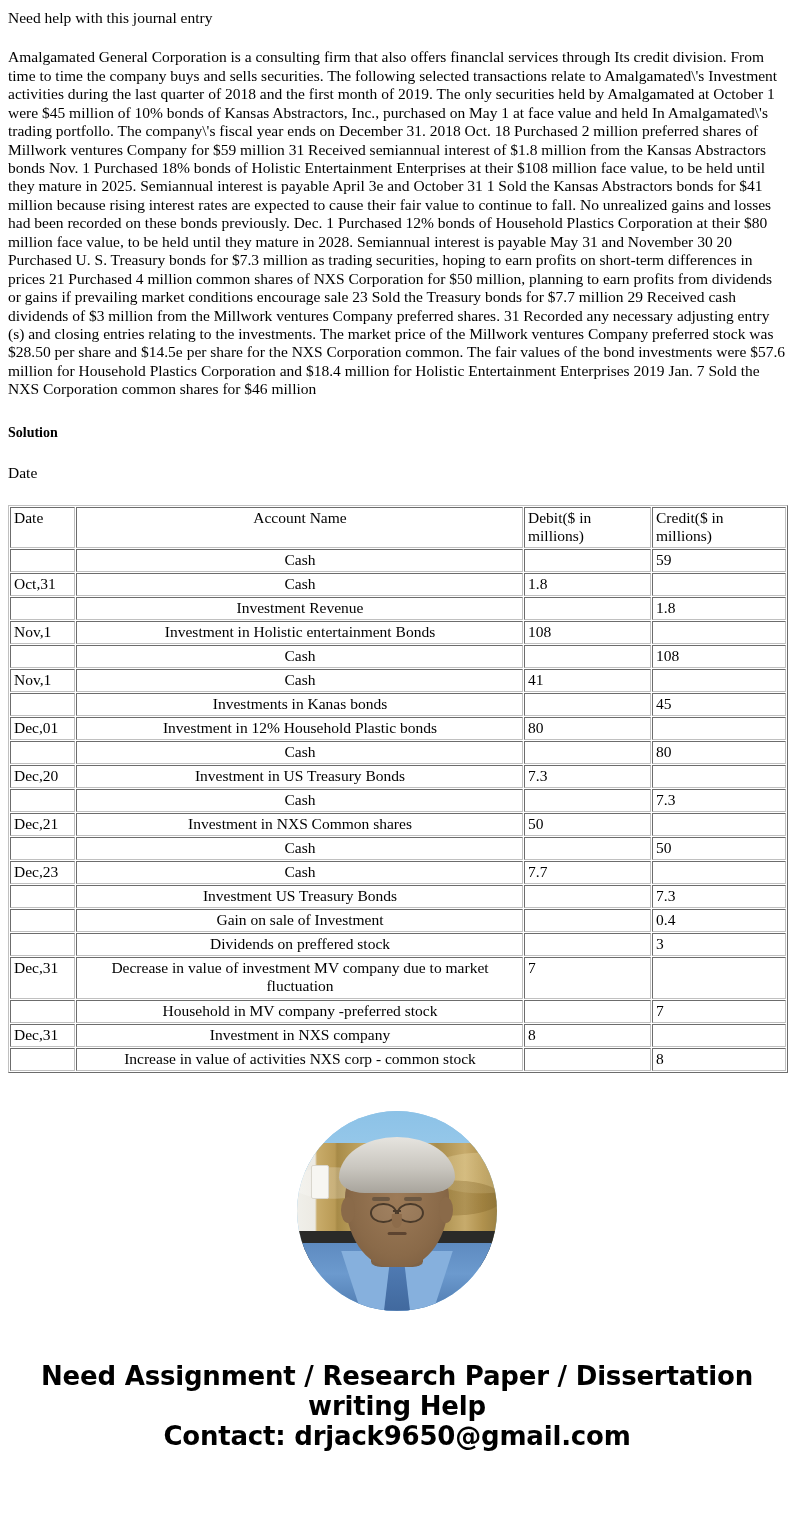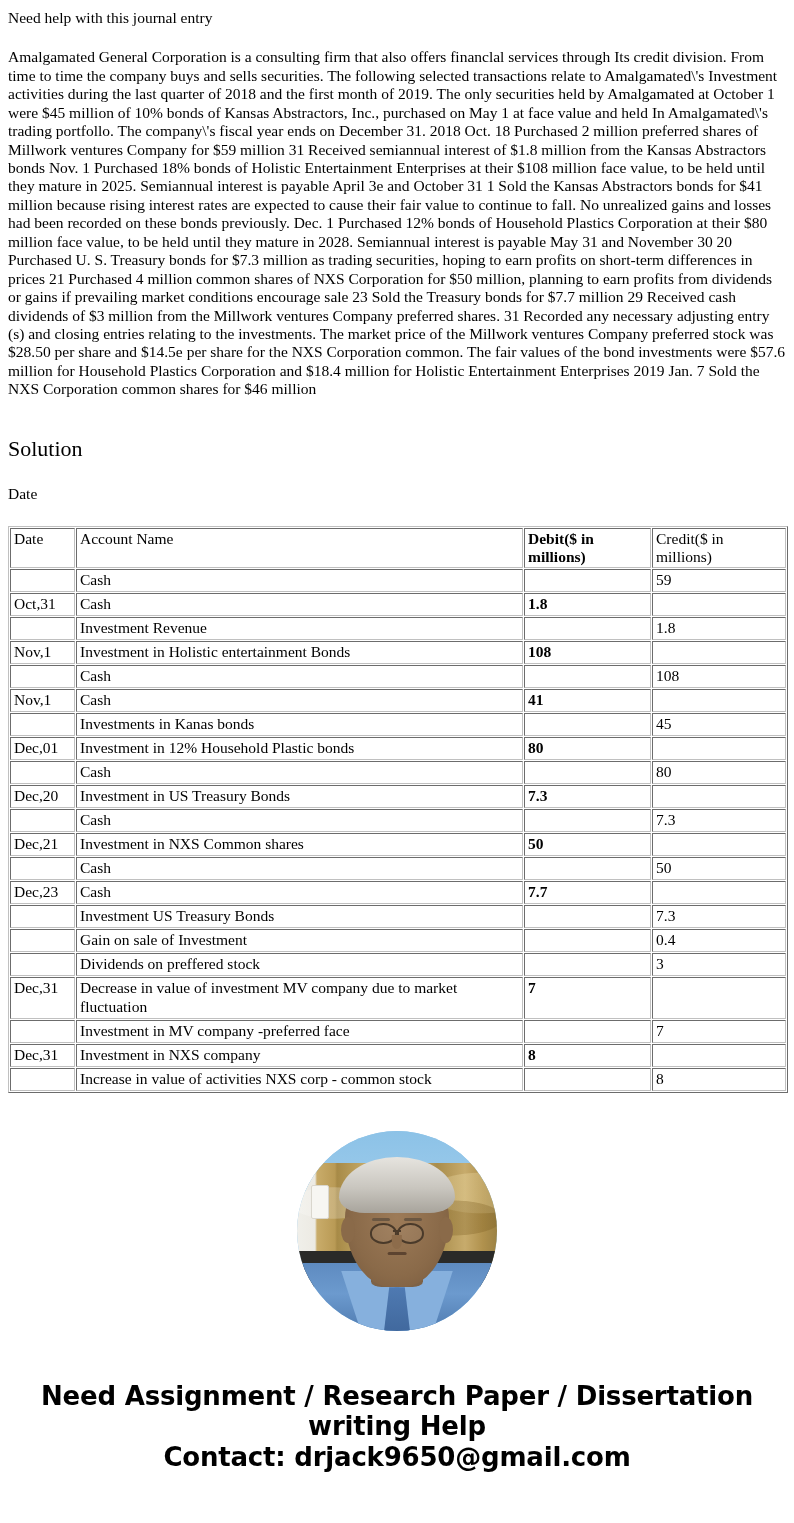--- a/index.html
+++ b/index.html
@@ -31,23 +31,23 @@
   }
   .question-body {
     font-size: 15.5px;
     line-height: 1.19;
     margin: 21px 8px 16px 8px;
     text-align: left;
   }
 
   
   .solution-heading {
-    font-size: 22px;
-    font-weight: normal;
-    margin: 37px 0 0 8px;
+    font-size: 14px;
+    font-weight: bold;
+    margin: 26px 0 0 8px;
     line-height: 1.2;
   }
   .date-label {
     font-size: 15.5px;
     margin: 23px 0 0 8px;
     line-height: 1.2;
   }
 
   
   .table-wrap {
@@ -65,22 +65,22 @@
     border: 1px inset #c0c0c0;
     font-size: 15.5px;
     line-height: 1.18;
     padding: 1px 2px 1px 3px;
     vertical-align: top;
     font-family: "Liberation Serif", "DejaVu Serif", serif;
     word-wrap: break-word;
     height: 19px;
   }
   table.journal td.c-date    { width: 58px; }
-  table.journal td.c-account { width: 440px; }
-  table.journal td.c-debit   { width: 120px; font-weight: bold; }
+  table.journal td.c-account { width: 440px; text-align: center; }
+  table.journal td.c-debit   { width: 120px; }
   table.journal td.c-credit  { width: 127px; }
   tr.group-start td { border-top: 1px inset #c0c0c0; }
 
   
   .avatar-area {
     margin-top: 38px;
     text-align: center;
     height: 202px;
   }
   .avatar {
@@ -336,21 +336,21 @@
             <td class="c-credit">3</td>
           </tr>
           <tr class="group-start">
             <td class="c-date" style="height: 38px;">Dec,31</td>
             <td class="c-account" style="height: 38px;">Decrease in value of investment MV company due to market fluctuation</td>
             <td class="c-debit" style="height: 38px;">7</td>
             <td class="c-credit" style="height: 38px;"></td>
           </tr>
           <tr>
             <td class="c-date"></td>
-            <td class="c-account">Investment in MV company -preferred face</td>
+            <td class="c-account">Household in MV company -preferred stock</td>
             <td class="c-debit"></td>
             <td class="c-credit">7</td>
           </tr>
           <tr class="group-start">
             <td class="c-date">Dec,31</td>
             <td class="c-account">Investment in NXS company</td>
             <td class="c-debit">8</td>
             <td class="c-credit"></td>
           </tr>
           <tr>

